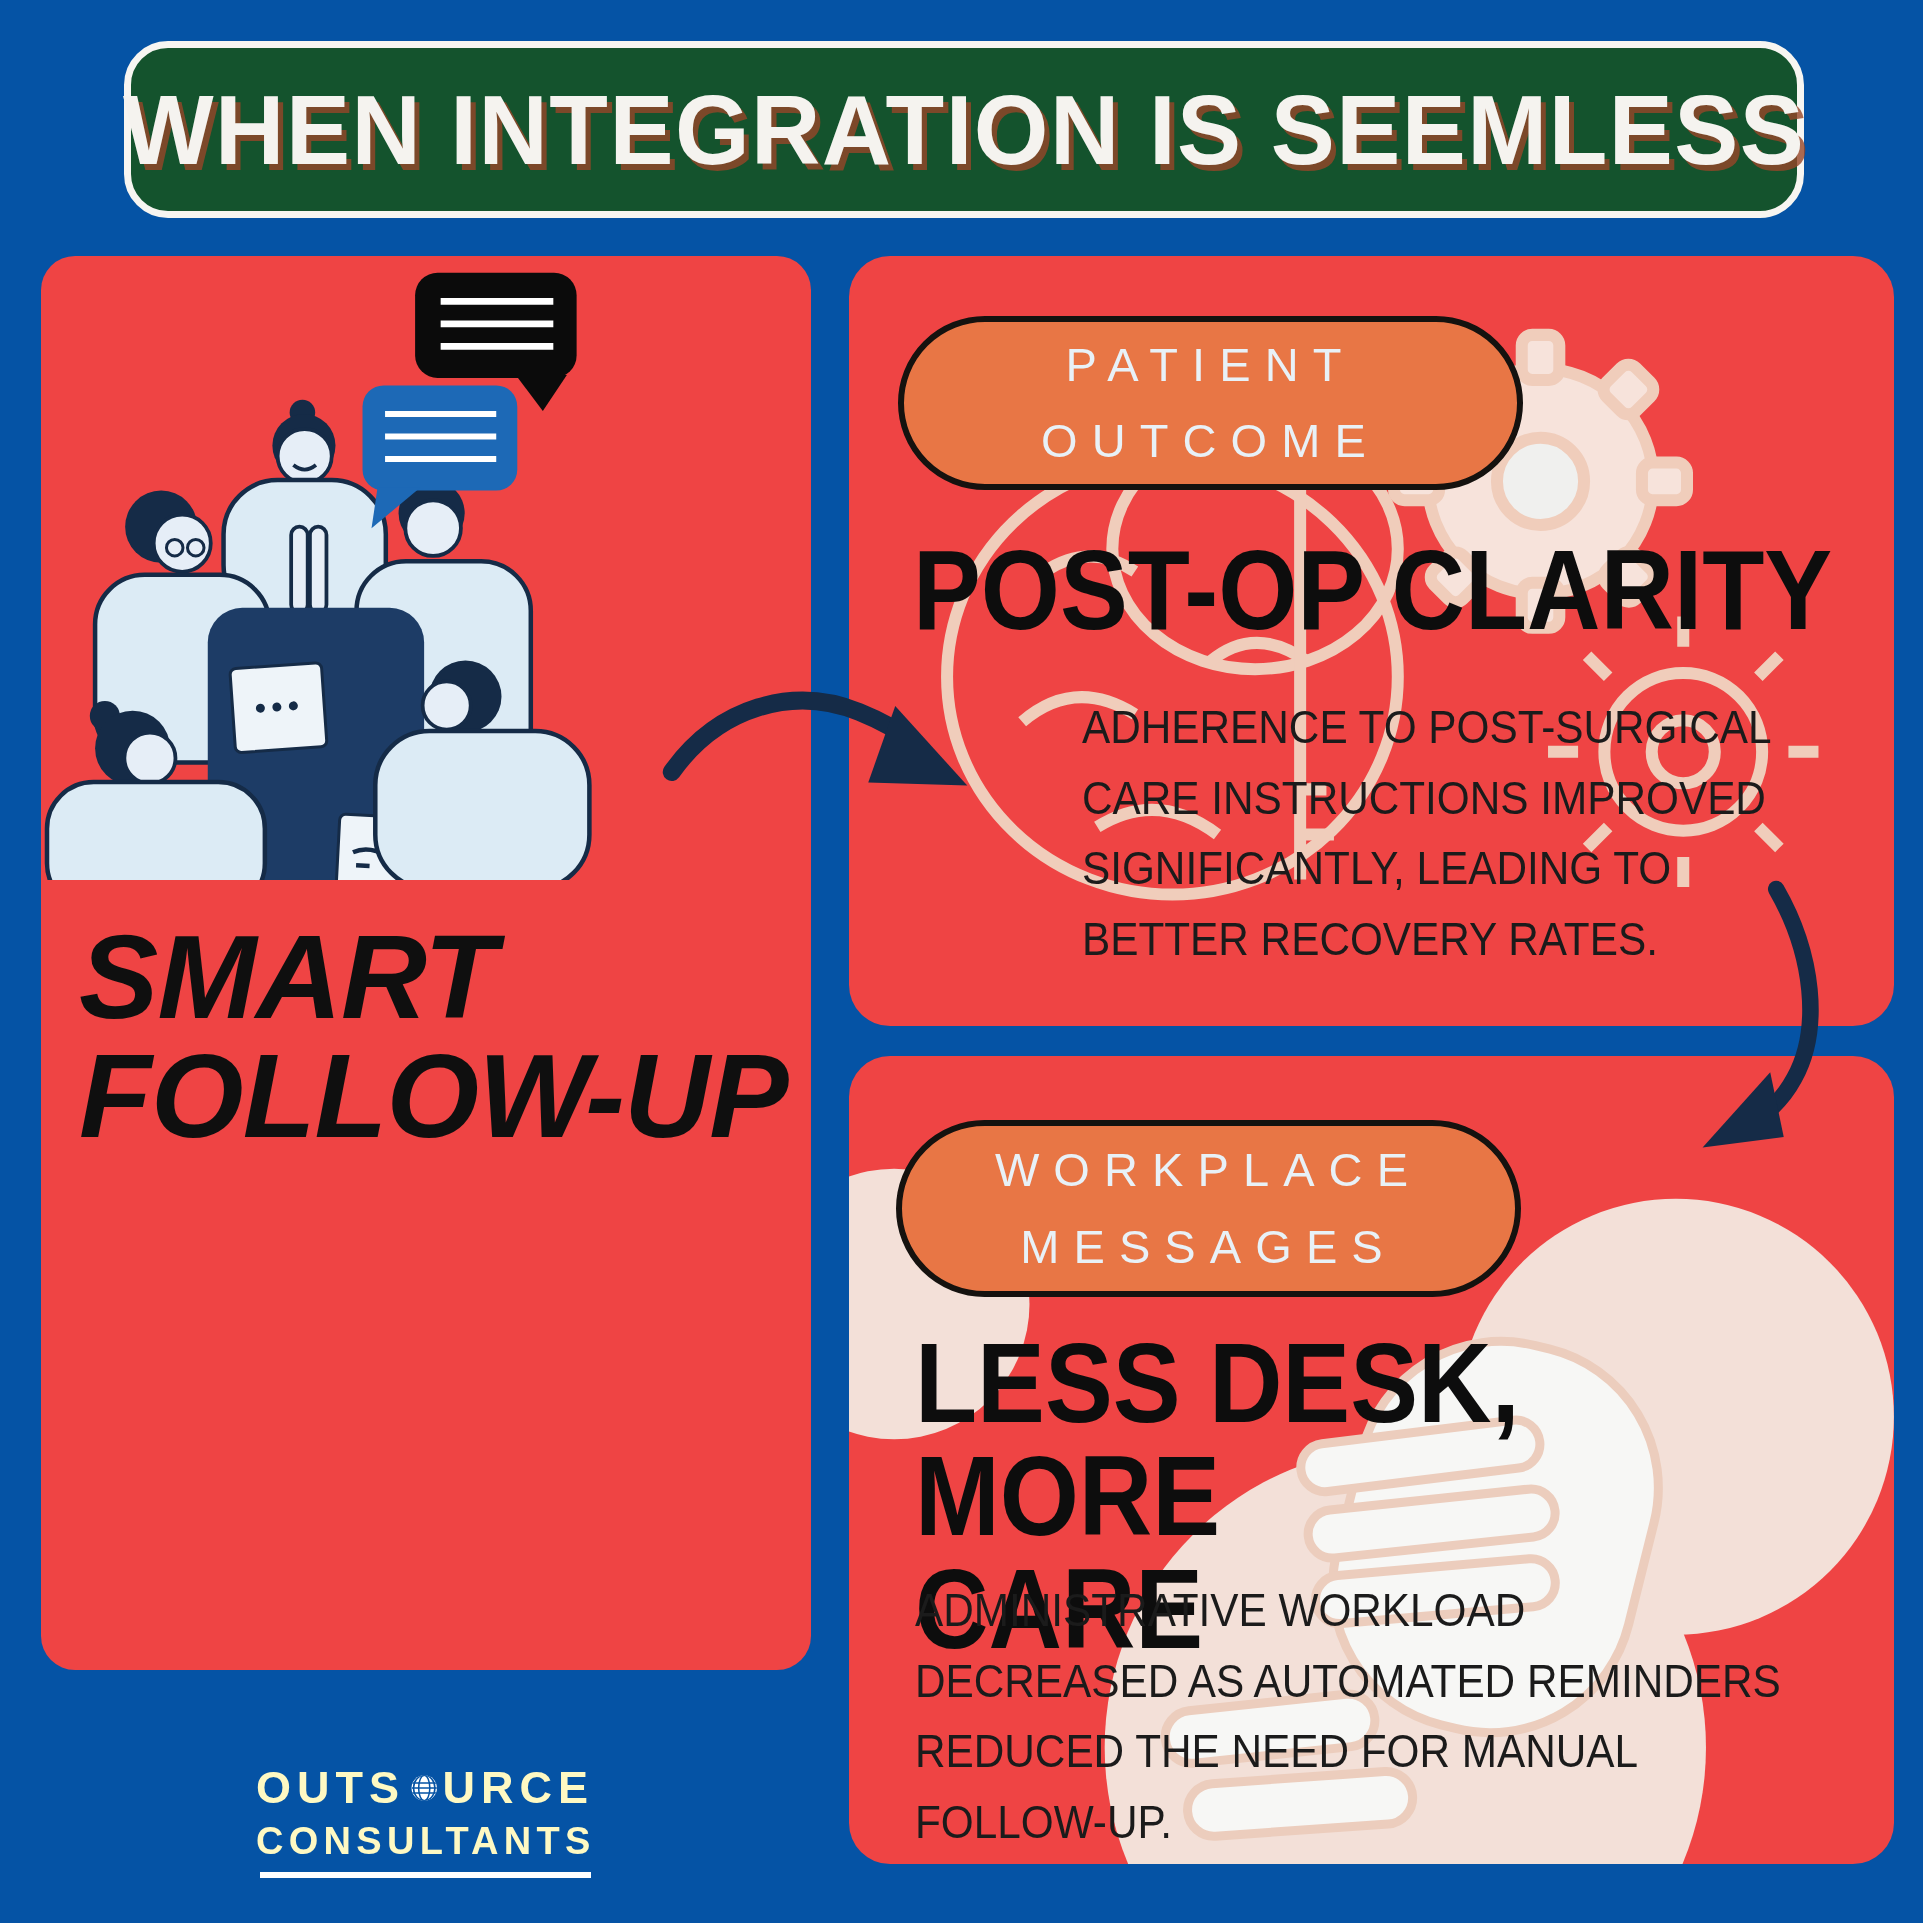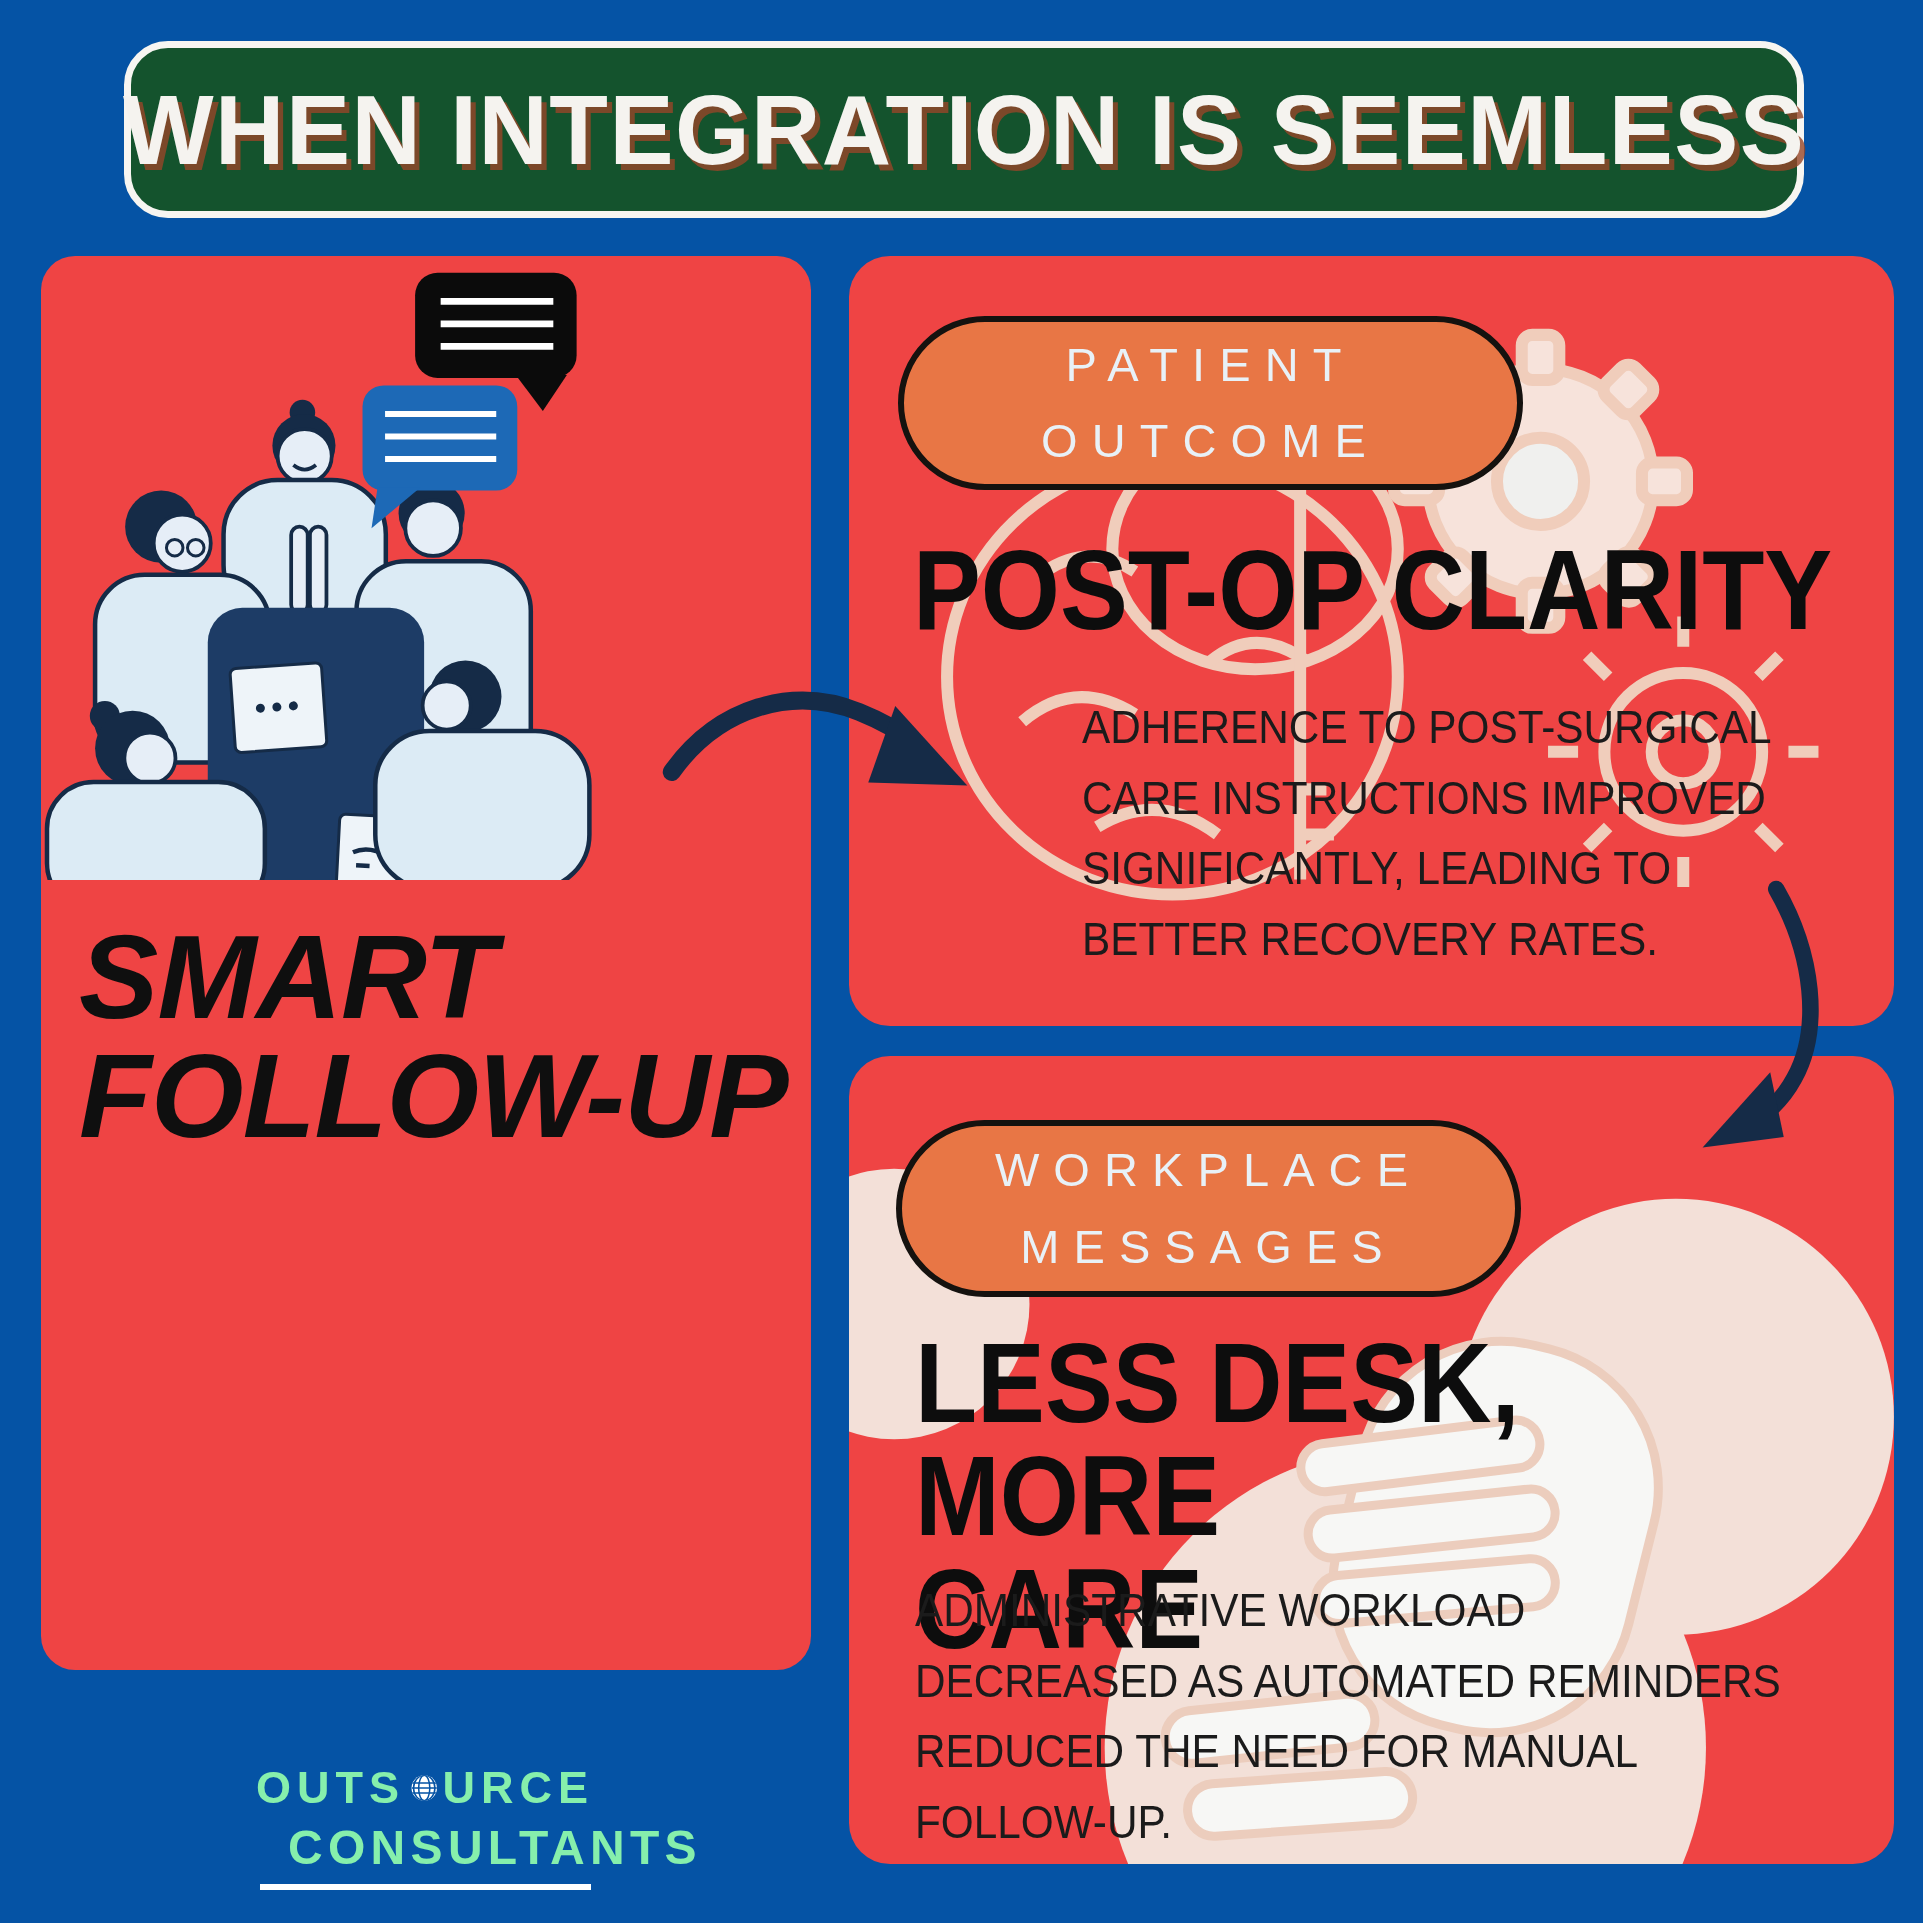--- a/index.html
+++ b/index.html
@@ -37,24 +37,24 @@
   #patient-heading{left:64px;top:278px;font-size:113px;line-height:1;white-space:nowrap;}
   #workplace-heading{left:66px;top:271px;font-size:113px;line-height:1.0;}
   .b-cond{position:absolute;font-size:47px;line-height:1.5;font-weight:500;color:#1b1b1b;
     transform:scaleX(.9);transform-origin:left top;}
   #patient-body{left:233px;top:436px;width:902px;}
   #workplace-body{left:66px;top:519px;width:1090px;}
 
   .arrow{position:absolute;}
 
   
-  #logo{position:absolute;left:256px;top:1762px;width:338px;text-align:center;color:#86efac;}
+  #logo{position:absolute;left:256px;top:1762px;width:338px;text-align:center;color:#fef9c3;}
   .logo-line1{display:flex;align-items:center;justify-content:center;gap:4.5px;
     font-size:45px;font-weight:700;letter-spacing:6px;}
-  .logo-line2{margin-top:6px;font-size:48px;font-weight:700;letter-spacing:5.3px;margin-left:32px;}
+  .logo-line2{margin-top:6px;font-size:38px;font-weight:700;letter-spacing:5.3px;}
   .logo-underline{margin:9px auto 0;width:331px;height:6px;background:#fff;}
 </style>
 </head>
 <body>
 
 <div id="page">
 
   <div class="banner">
     <span class="banner-title">WHEN INTEGRATION IS SEEMLESS</span>
   </div>

